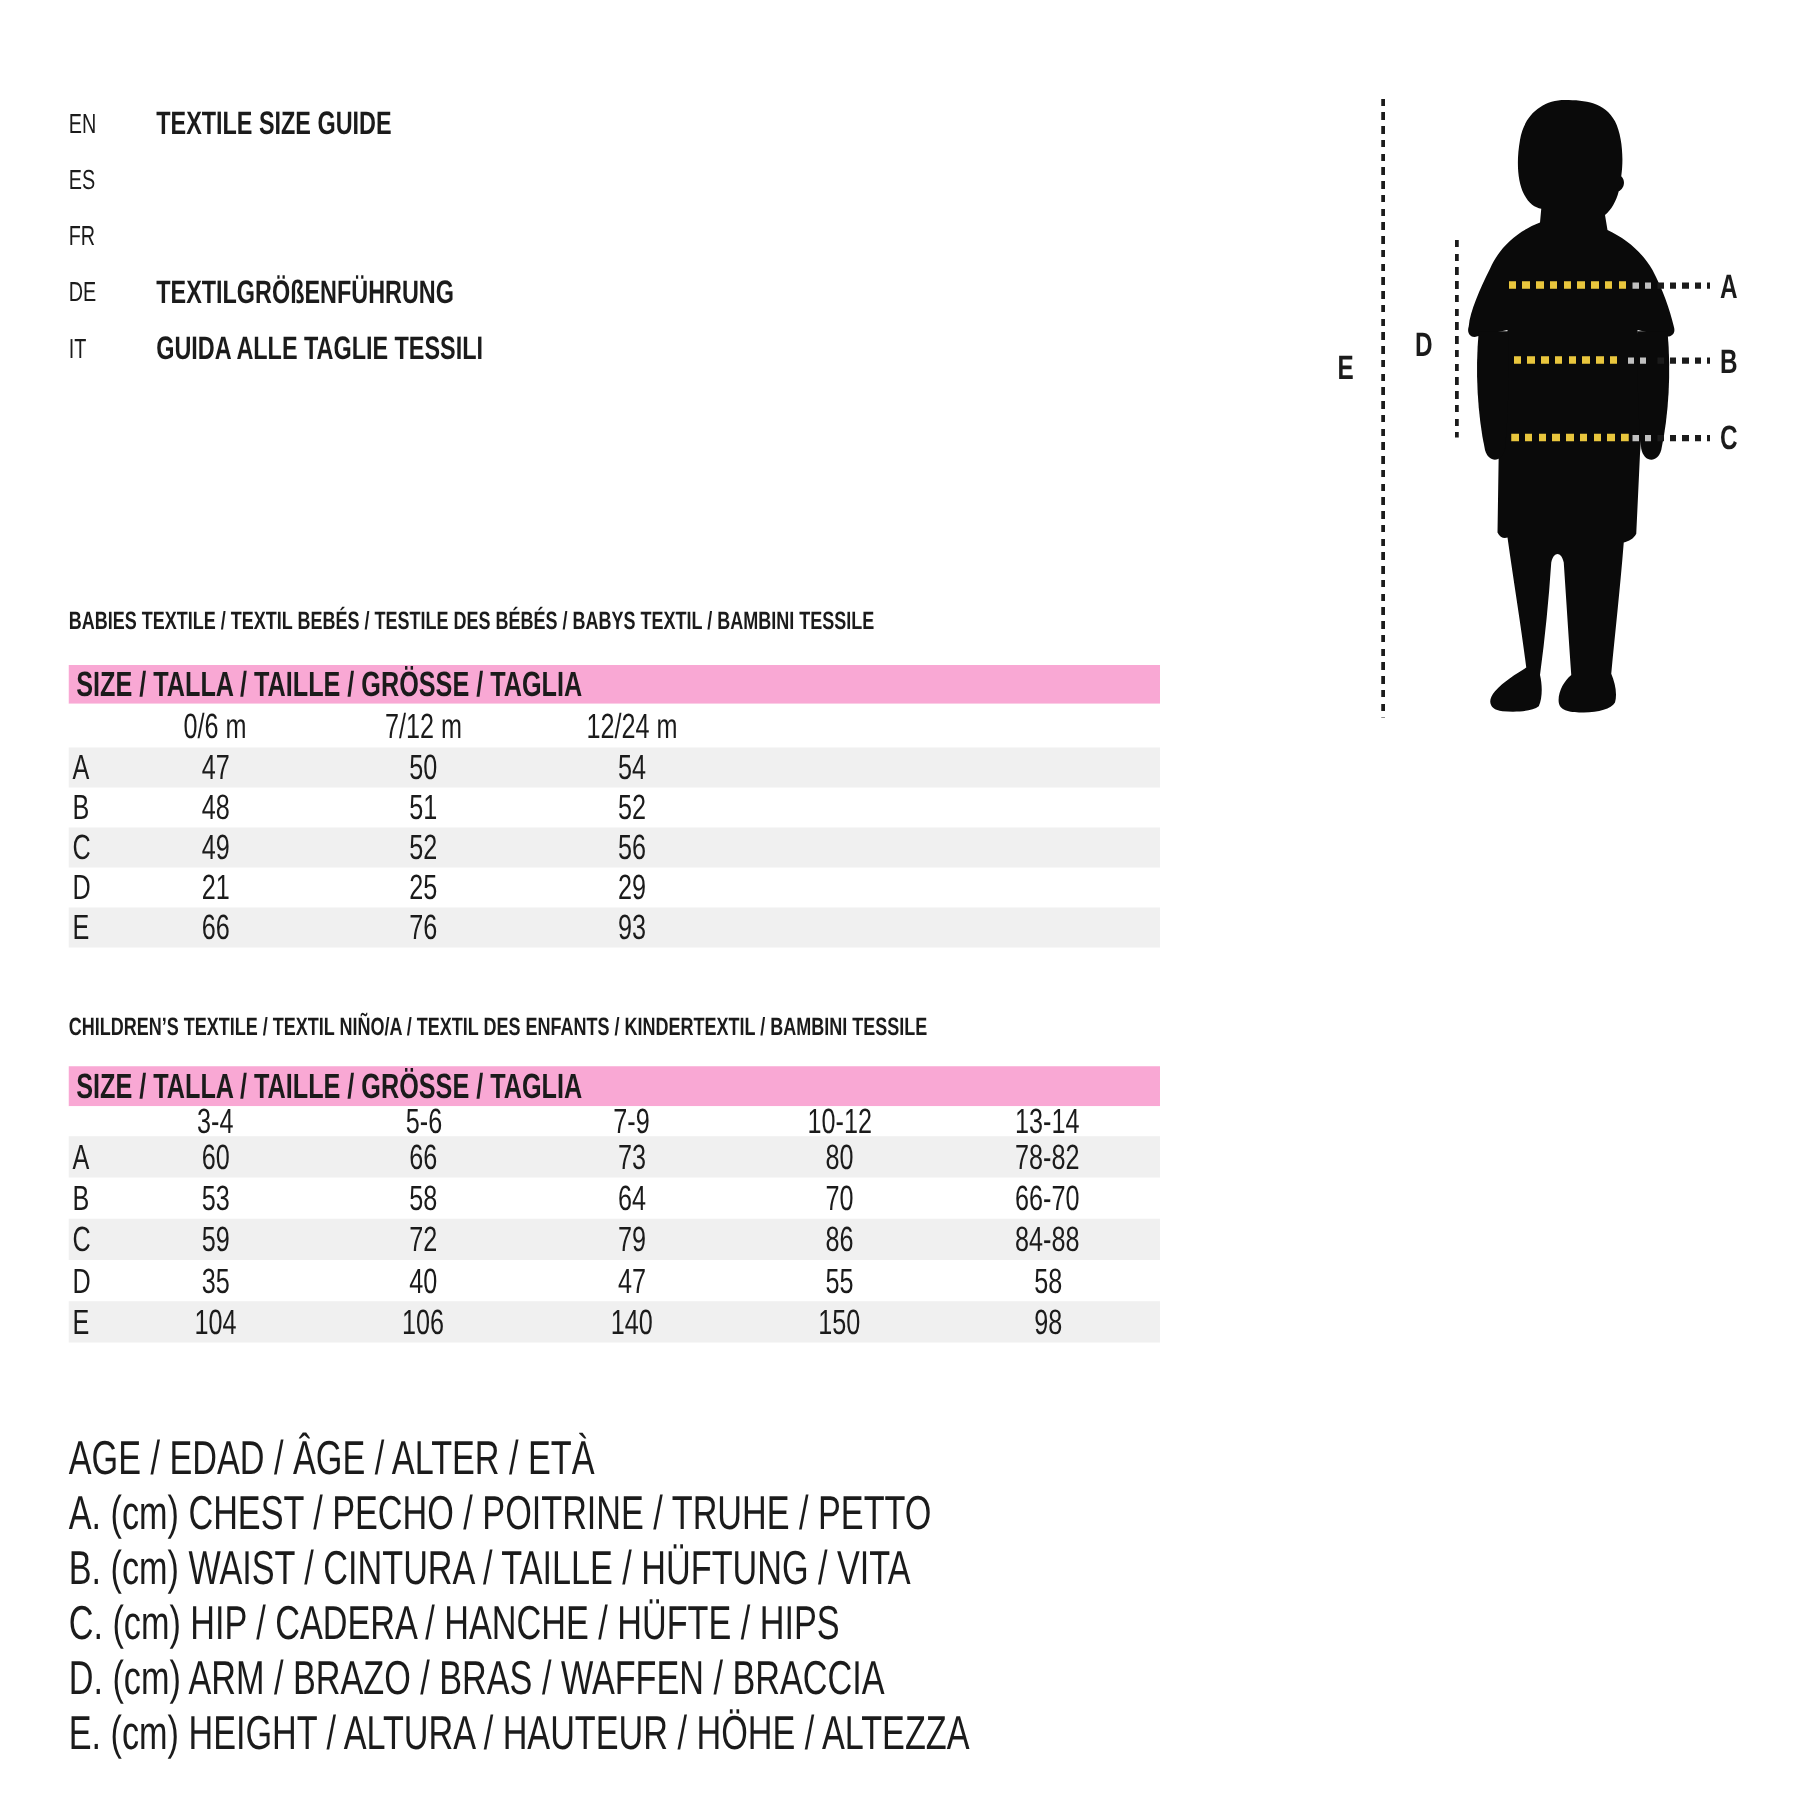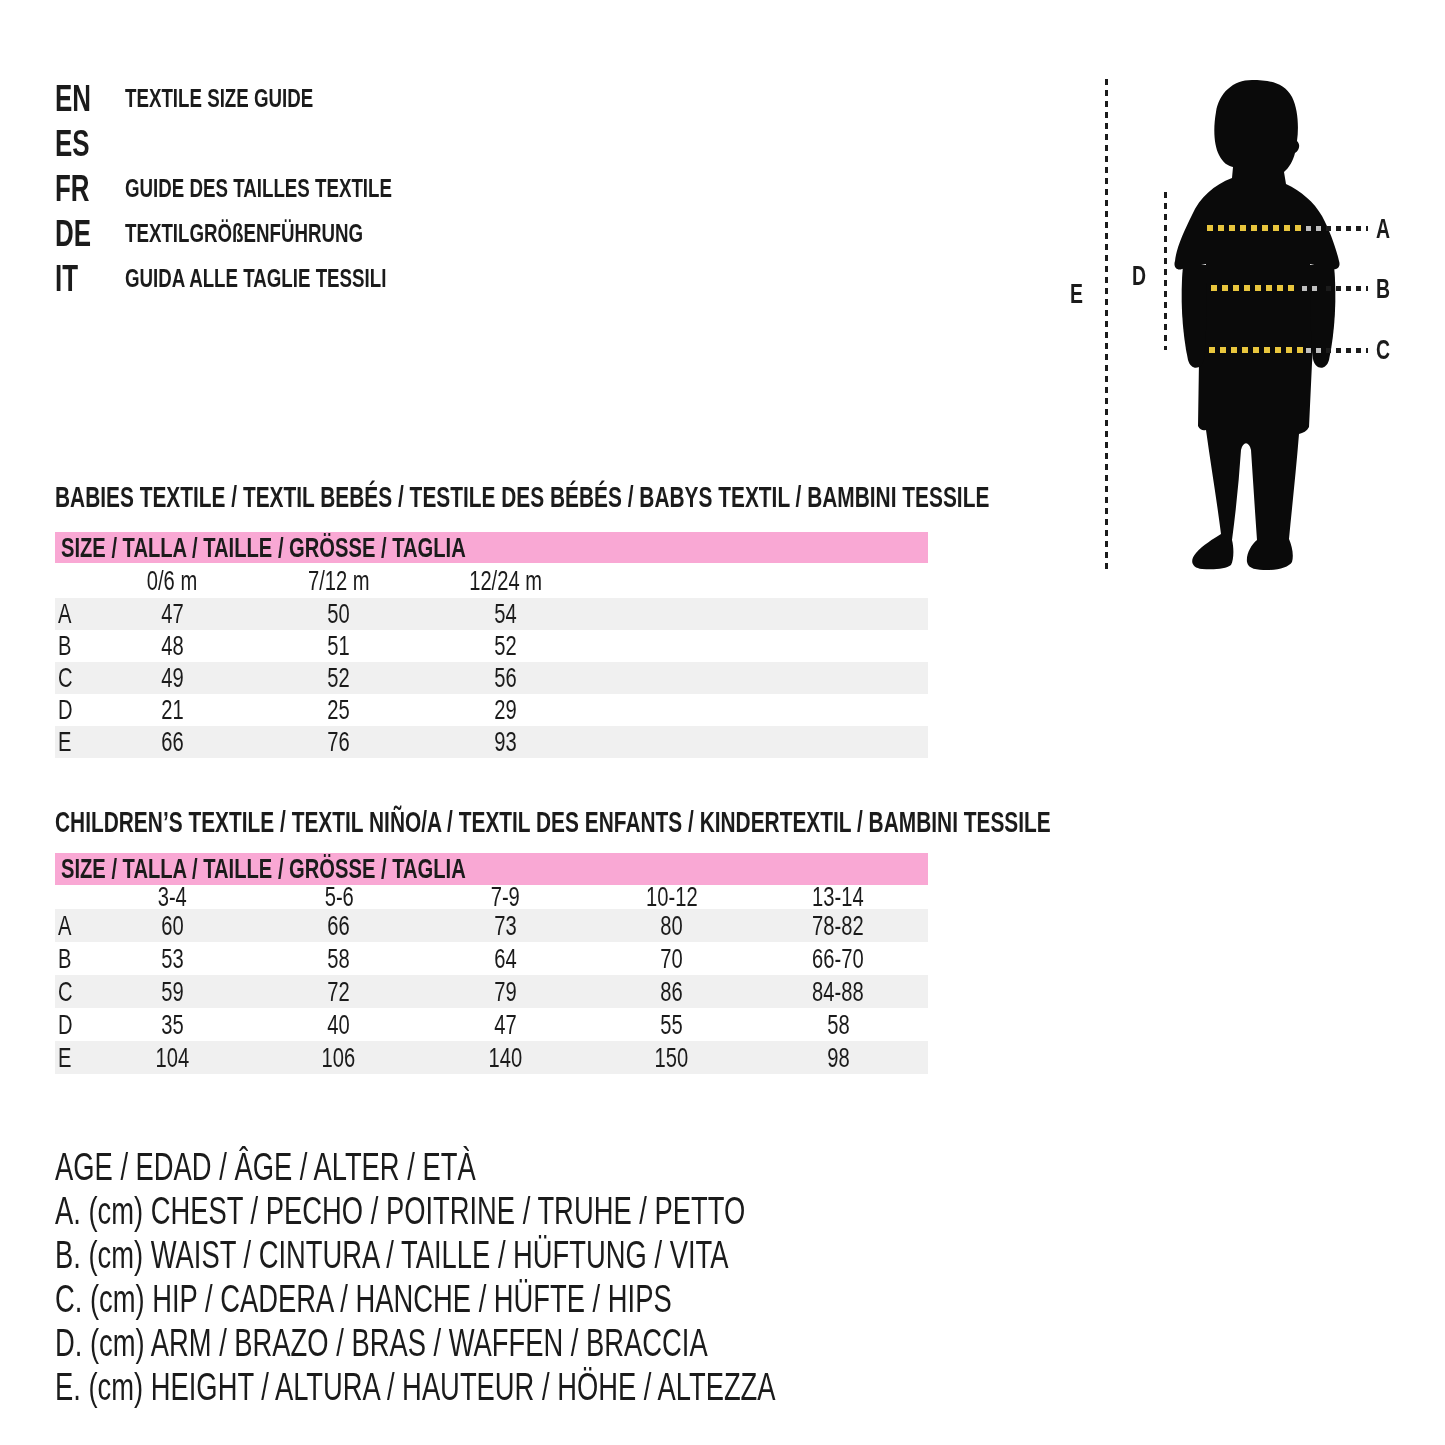--- a/index.html
+++ b/index.html
@@ -6,25 +6,25 @@
   body{
     width:1445px;height:1445px;background:#ffffff;position:relative;
     font-family:"Liberation Sans", sans-serif;color:#1b1b1b;overflow:hidden;
   }
   .cond{display:inline-block;transform:scaleX(0.72);transform-origin:0 50%;white-space:nowrap;}
   .condc{display:inline-block;transform:scaleX(0.72);transform-origin:50% 50%;white-space:nowrap;}
 
   
   .lang-block{position:absolute;left:55px;top:76px;}
   .lang-row{display:flex;height:45px;align-items:center;}
-  .lang-code{width:70px;font-size:36px;font-weight:700;}
+  .lang-code{width:70px;font-size:22px;font-weight:400;}
   .lang-title{font-size:26px;font-weight:700;text-decoration:underline;}
 
   
-  .section-title{position:absolute;left:55px;font-size:29px;font-weight:700;line-height:29px;}
+  .section-title{position:absolute;left:55px;font-size:20px;font-weight:700;line-height:29px;}
 
   
   .size-table{position:absolute;left:55px;width:873px;}
   .size-bar{height:31px;background:#f9a8d4;display:flex;align-items:flex-start;padding-left:6px;box-sizing:border-box;}
   .size-bar .cond{font-size:28px;font-weight:700;}
   .thead,.trow{display:flex;align-items:center;}
   .thead{height:35px;background:#ffffff;}
   .trow{height:32px;}
   .trow.alt{background:#f0f0f0;}
   .cell-label{width:34px;padding-left:3px;box-sizing:border-box;font-size:28px;font-weight:400;}
@@ -51,21 +51,20 @@
 <div class="lang-block">
   <div class="lang-row">
     <span class="lang-code"><span class="cond">EN</span></span>
     <span class="lang-title"><span class="cond">TEXTILE SIZE GUIDE</span></span>
   </div>
   <div class="lang-row">
     <span class="lang-code"><span class="cond">ES</span></span>
   </div>
   <div class="lang-row">
     <span class="lang-code"><span class="cond">FR</span></span>
-    <span class="lang-title"><span class="cond">GUIDE DES TAILLES TEXTILE</span></span>
   </div>
   <div class="lang-row">
     <span class="lang-code"><span class="cond">DE</span></span>
     <span class="lang-title"><span class="cond">TEXTILGRÖßENFÜHRUNG</span></span>
   </div>
   <div class="lang-row">
     <span class="lang-code"><span class="cond">IT</span></span>
     <span class="lang-title"><span class="cond">GUIDA ALLE TAGLIE TESSILI</span></span>
   </div>
 </div>

